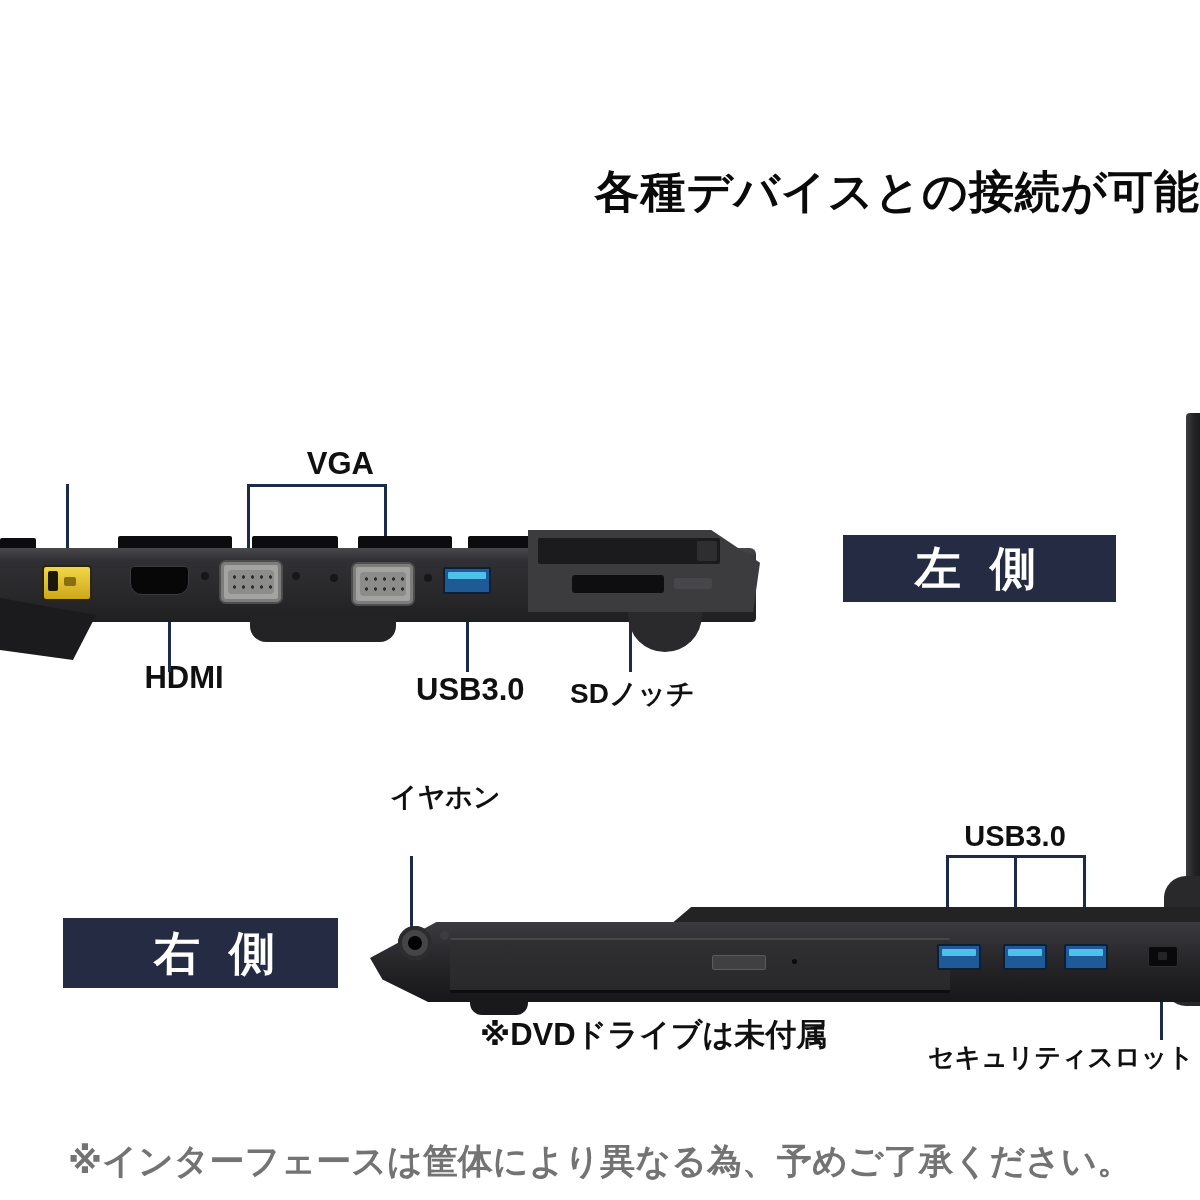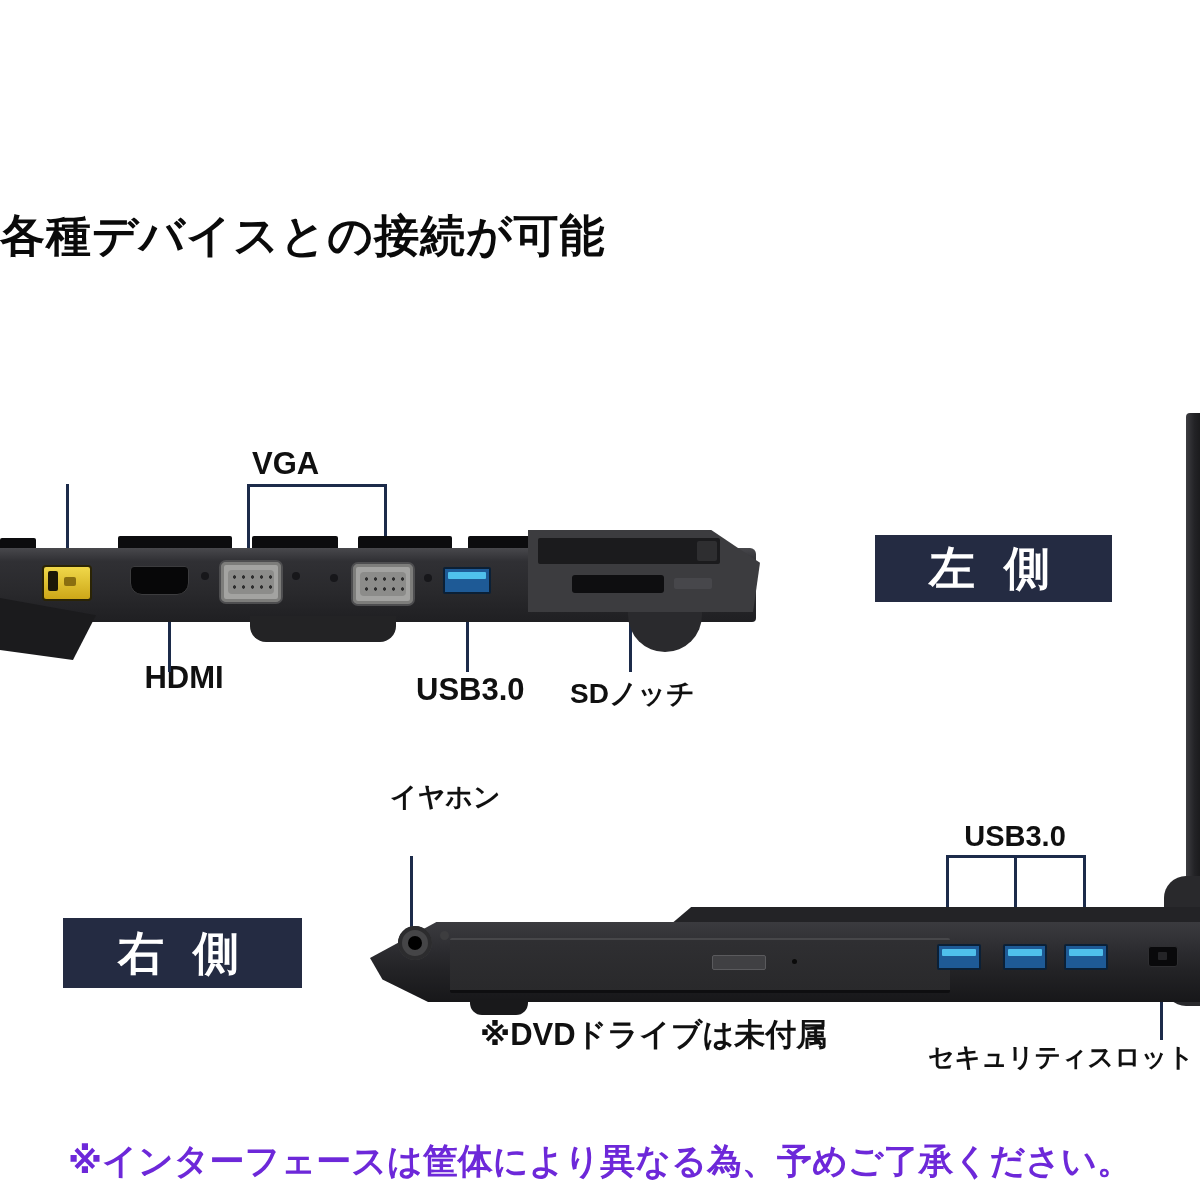--- a/index.html
+++ b/index.html
@@ -8,26 +8,26 @@
     font-family:"Liberation Sans","DejaVu Sans",sans-serif;color:#111;
   }
   
   .title{
     position:absolute;top:48px;left:0;width:1200px;text-align:center;
     font-size:82px;font-weight:800;letter-spacing:-1px;line-height:1.0;
     background:linear-gradient(180deg,#6a2fd4 0%,#4a4ae0 45%,#3b6cf0 100%);
     -webkit-background-clip:text;background-clip:text;color:transparent;
   }
   .subtitle{
-    position:absolute;top:162px;left:0;width:1200px;text-align:left;
-    font-size:45px;font-weight:800;color:#0a0a0a;letter-spacing:1px;margin-top:44px;
+    position:absolute;top:162px;left:0;width:1200px;text-align:right;
+    font-size:45px;font-weight:800;color:#0a0a0a;letter-spacing:1px;
   }
   .footer-note{
     position:absolute;top:1138px;left:0;width:1200px;text-align:center;
-    font-size:35px;font-weight:800;color:#6d28d9;
+    font-size:35px;font-weight:800;color:#737373;
   }
   
   .lbl{position:absolute;font-weight:700;color:#101010;white-space:nowrap;}
   .vline{position:absolute;width:3px;background:#1c2b4a;}
   .hline{position:absolute;height:3px;background:#1c2b4a;}
   
   .badge{
     position:absolute;background:#242b42;color:#ffffff;text-align:center;
     font-weight:800;letter-spacing:8px;
   }
@@ -49,21 +49,21 @@
   .usb .tongue{position:absolute;left:3px;right:3px;top:3px;height:7px;background:#4fc0ec;border-radius:1px;}
   .screw{position:absolute;width:8px;height:8px;border-radius:50%;background:#17171a;}
 </style>
 </head>
 <body>
 
 <div class="stage">
 
   <div class="subtitle">各種デバイスとの接続が可能</div>
 
-  <div class="lbl" style="left:252px;top:446px;width:122px;text-align:left;font-size:31px;">VGA</div>
+  <div class="lbl" style="left:252px;top:446px;width:122px;text-align:right;font-size:31px;">VGA</div>
   <div class="lbl" style="left:140px;top:660px;width:88px;text-align:center;font-size:31px;">HDMI</div>
   <div class="lbl" style="left:416px;top:672px;width:104px;text-align:center;font-size:31px;">USB3.0</div>
   <div class="lbl" style="left:570px;top:675px;width:134px;text-align:left;font-size:28px;">SDノッチ</div>
 
   <div class="vline" style="left:66px;top:484px;height:84px;"></div>
   <div class="hline" style="left:247px;top:484px;width:140px;"></div>
   <div class="vline" style="left:247px;top:484px;height:76px;"></div>
   <div class="vline" style="left:384px;top:484px;height:76px;"></div>
   <div class="vline" style="left:168px;top:586px;height:86px;"></div>
   <div class="vline" style="left:466px;top:586px;height:86px;"></div>
@@ -109,21 +109,21 @@
     <div class="usb" style="left:443px;top:39px;width:44px;height:23px;">
       <div class="tongue"></div>
     </div>
 
     <div class="part" style="left:0;top:70px;width:96px;height:62px;background:#1b1b1d;
          clip-path:polygon(0 0,100% 28%,76% 100%,0 84%);"></div>
     <div class="part" style="left:250px;top:88px;width:146px;height:26px;background:#232325;border-radius:0 0 16px 16px;"></div>
     <div class="part" style="left:628px;top:84px;width:74px;height:40px;background:#2a2a2d;border-radius:0 0 40px 40px;"></div>
   </div>
 
-  <div class="badge" style="left:875px;top:535px;width:237px;height:67px;font-size:46px;line-height:67px;">左 側</div>
+  <div class="badge" style="left:843px;top:535px;width:273px;height:67px;font-size:46px;line-height:67px;">左 側</div>
 
   <div class="part" style="left:1186px;top:413px;width:14px;height:530px;border-radius:4px 0 0 0;
        background:linear-gradient(90deg,#3d3d41,#232326 60%,#1b1b1d);"></div>
   <div class="part" style="left:1164px;top:876px;width:36px;height:130px;background:#29292c;border-radius:22px 0 0 22px;"></div>
 
   <div class="lbl" style="left:390px;top:779px;font-size:27px;">イヤホン</div>
   <div class="lbl" style="left:963px;top:820px;width:104px;text-align:center;font-size:29px;">USB3.0</div>
 
   <div class="vline" style="left:410px;top:856px;height:82px;"></div>
   <div class="hline" style="left:946px;top:855px;width:140px;"></div>
@@ -163,20 +163,20 @@
         <div class="tongue"></div>
       </div>
 
     <div class="part" style="left:778px;top:46px;width:28px;height:19px;background:#09090b;border:1px solid #2e2e31;border-radius:3px;">
       <div class="part" style="left:9px;top:5px;width:9px;height:8px;background:#242427;border-radius:1px;"></div>
     </div>
 
     <div class="part" style="left:100px;top:100px;width:58px;height:15px;background:#19191b;border-radius:0 0 12px 12px;"></div>
   </div>
 
-  <div class="badge" style="left:63px;top:918px;width:239px;height:70px;font-size:46px;line-height:70px;">右 側</div>
+  <div class="badge" style="left:63px;top:918px;width:239px;height:70px;font-size:46px;line-height:70px;padding-left:36px;">右 側</div>
 
   <div class="lbl" style="left:925px;top:1040px;width:272px;text-align:center;font-size:26px;">セキュリティスロット</div>
   <div class="lbl" style="left:480px;top:1014px;font-size:31px;font-weight:800;">※DVDドライブは未付属</div>
 
   <div class="footer-note">※インターフェースは筐体により異なる為、予めご了承ください。</div>
 
 </div>
 
 </body></html>

